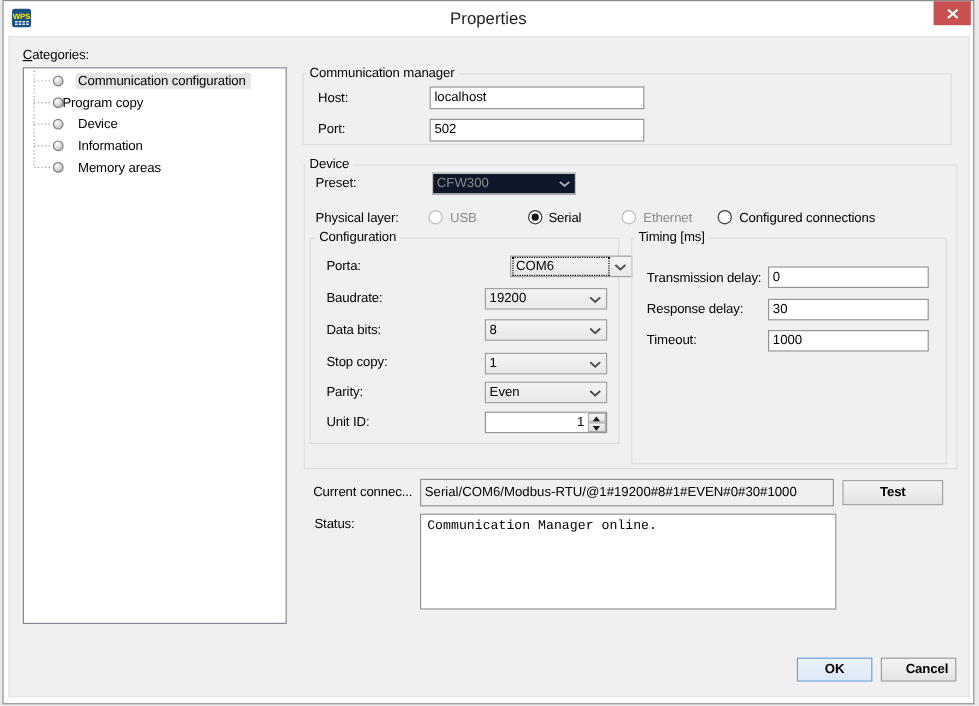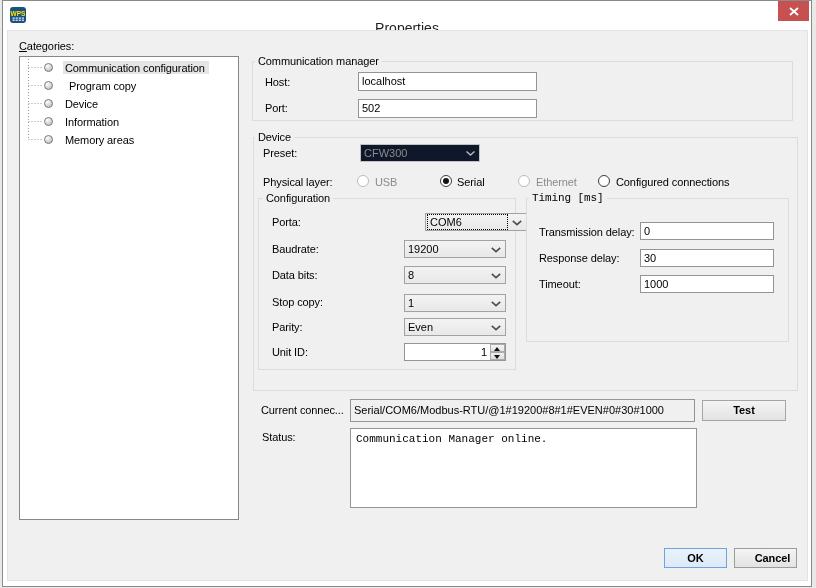--- a/index.html
+++ b/index.html
@@ -1,19 +1,19 @@
 <!DOCTYPE html>
 <html><head>
 <meta charset="utf-8">
 <style>
   * { margin:0; padding:0; box-sizing:border-box; }
   html,body { width:816px; height:588px; overflow:hidden; }
   body { background:#e9e9e9; font-family:"Liberation Sans", sans-serif; font-size:11px; color:#000; }
   #win { position:absolute; left:2px; top:0; width:810px; height:587px; background:#fff; border:1px solid #8a8a8a; }
-  #title { position:absolute; left:0; top:6px; width:100%; text-align:center; font-size:14px; color:#1f1f1f;margin-top:13px; }
+  #title { position:absolute; left:0; top:6px; width:100%; text-align:center; font-size:14px; color:#1f1f1f; }
   #close { position:absolute; left:775px; top:0; width:31px; height:20px; background:#c75050; display:flex; align-items:center; justify-content:center; }
   #client { position:absolute; left:4px; top:29px; width:801px; height:551px; background:#f0f0f0; border:1px solid #e3e3e3; }
   .abs { position:absolute; }
   .lbl { position:absolute; white-space:nowrap; line-height:14px; letter-spacing:-0.1px; }
   .txt { position:absolute; background:#fff; border:1px solid #949494; line-height:16px; padding:0 3px; white-space:nowrap; overflow:hidden; }
   .group { position:absolute; border:1px solid #dcdcdc; }
   .glabel { position:absolute; top:-7px; background:#f0f0f0; padding:0 3px; line-height:13px; white-space:nowrap; letter-spacing:-0.1px; }
   .combo { position:absolute; border:1px solid #a2a2a2; background:linear-gradient(#f3f3f3,#e8e8e8); line-height:16px; padding:0 3px; }
   .combo svg { position:absolute; right:4px; top:6px; }
   .combo.dis { border-color:#c2c2c2; background:#0f172a; color:#8b8b8b; }
@@ -69,21 +69,21 @@
   <g stroke="#7e7e7e" fill="url(#bg)">
     <circle cx="28.5" cy="10.5" r="4"></circle>
     <circle cx="28.5" cy="28.5" r="4"></circle>
     <circle cx="28.5" cy="46.5" r="4"></circle>
     <circle cx="28.5" cy="64.5" r="4"></circle>
     <circle cx="28.5" cy="82.5" r="4"></circle>
   </g>
 </svg>
 <div class="abs" style="left:63px;top:61px;width:146px;height:13px;background:#e5e5e5;"></div>
 <div class="treetxt" style="left:65px;top:61px">Communication configuration</div>
-<div class="treetxt" style="left:69px;top:79px">Program copy</div>
+<div class="treetxt" style="left:52px;top:79px">Program copy</div>
 <div class="treetxt" style="left:65px;top:97px">Device</div>
 <div class="treetxt" style="left:65px;top:115px">Information</div>
 <div class="treetxt" style="left:65px;top:133px">Memory areas</div>
 
 <div class="group" style="left:252px;top:61px;width:541px;height:60px;">
   <span class="glabel" style="left:2px;">Communication manager</span>
 </div>
 <div class="lbl" style="left:265px;top:75px">Host:</div>
 <div class="txt" style="left:358px;top:72px;width:179px;height:19px;line-height:17px;">localhost</div>
 <div class="lbl" style="left:265px;top:101px">Port:</div>
@@ -144,21 +144,21 @@
 </div>
 <div class="lbl" style="left:272px;top:345px">Unit ID:</div>
 <div class="txt" style="left:404px;top:343px;width:102px;height:18px;padding-right:18px;text-align:right">1</div>
 <div class="abs" style="left:490px;top:344px;width:15px;height:16px;">
   <div style="position:absolute;left:0;top:0;width:15px;height:8px;border:1px solid #acacac;background:linear-gradient(#f5f5f5,#e4e4e4);"></div>
   <div style="position:absolute;left:0;top:8px;width:15px;height:8px;border:1px solid #acacac;background:linear-gradient(#f0f0f0,#dedede);"></div>
   <div style="position:absolute;left:4px;top:2.5px;width:0;height:0;border-left:3.5px solid transparent;border-right:3.5px solid transparent;border-bottom:4px solid #111;"></div>
   <div style="position:absolute;left:4px;top:10.5px;width:0;height:0;border-left:3.5px solid transparent;border-right:3.5px solid transparent;border-top:4px solid #111;"></div>
 </div>
 
-<div class="group" style="left:526px;top:198px;width:263px;height:144px;font-family:Liberation Mono, monospace;">
+<div class="group" style="left:526px;top:198px;width:263px;height:189px;">
   <span class="glabel" style="left:2px;">Timing [ms]</span>
 </div>
 <div class="lbl" style="left:539px;top:225px">Transmission delay:</div>
 <div class="txt" style="left:640px;top:222px;width:134px;height:18px;">0</div>
 <div class="lbl" style="left:539px;top:251px">Response delay:</div>
 <div class="txt" style="left:640px;top:249px;width:134px;height:18px;">30</div>
 <div class="lbl" style="left:539px;top:277px">Timeout:</div>
 <div class="txt" style="left:640px;top:275px;width:134px;height:18px;">1000</div>
 
 <div class="lbl" style="left:261px;top:403px">Current connec...</div>

